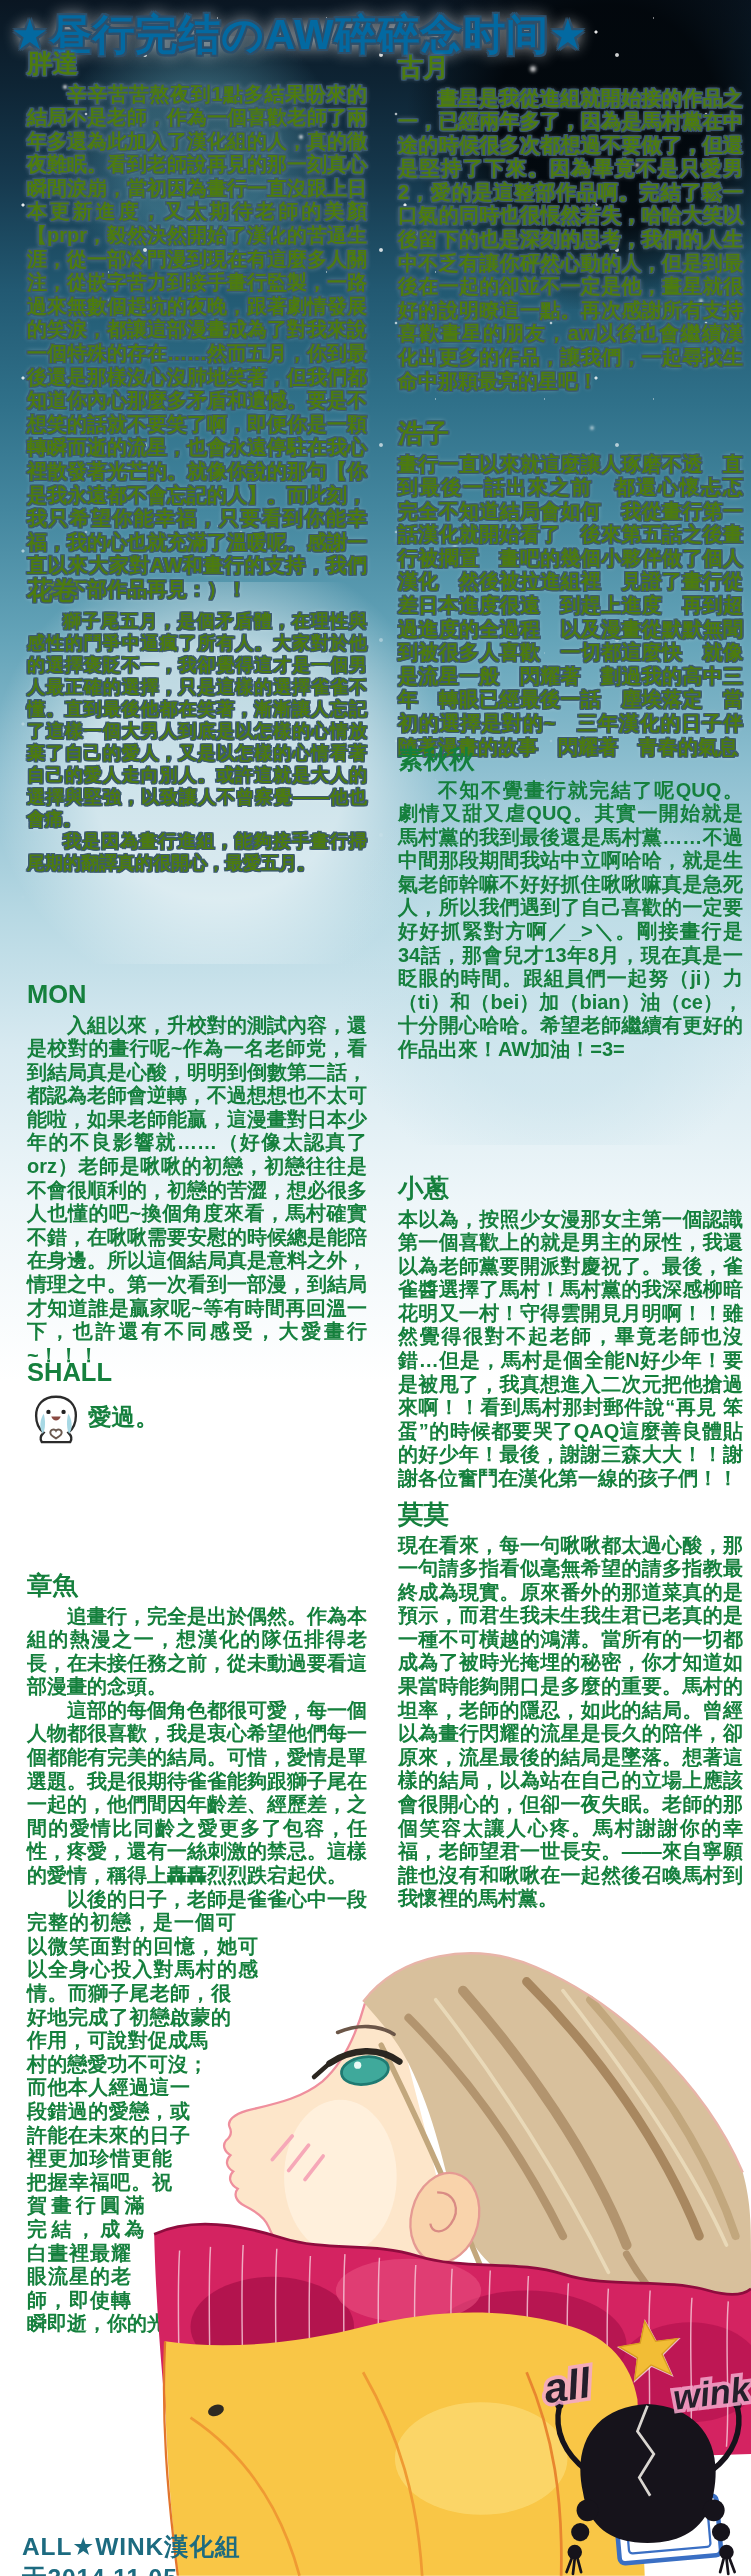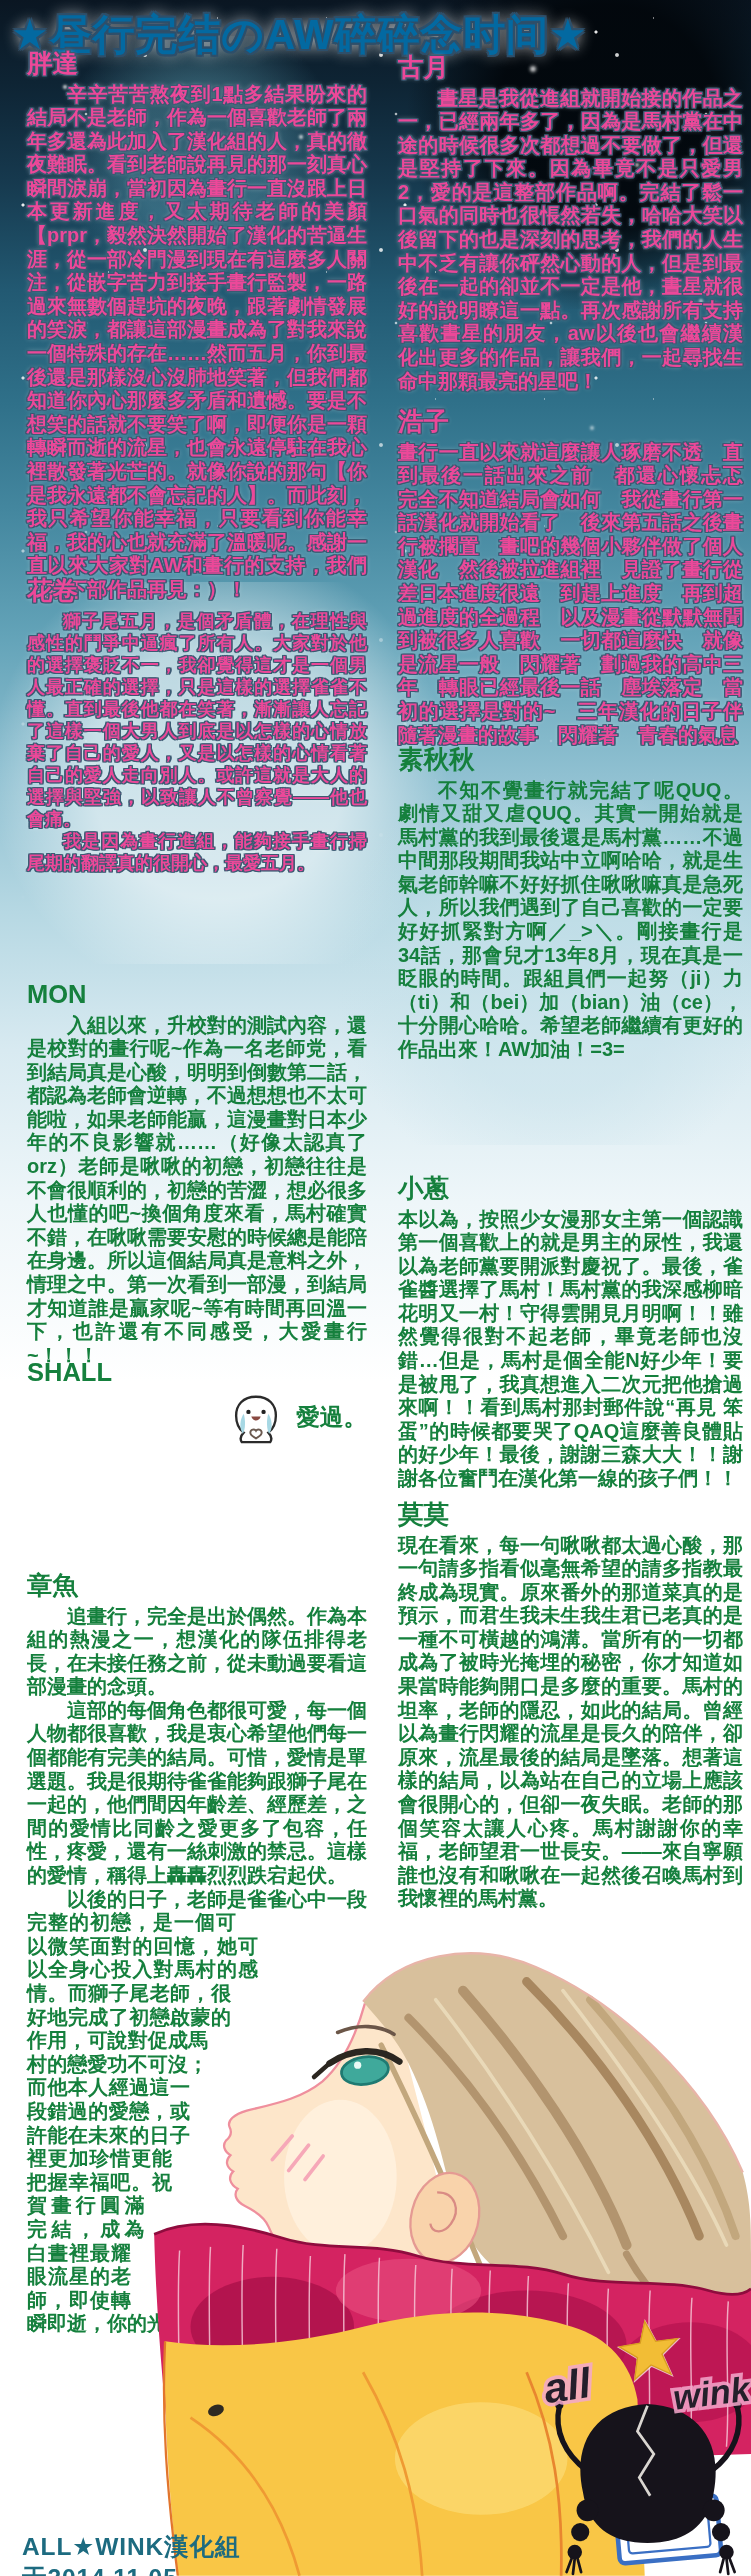--- a/index.html
+++ b/index.html
@@ -37,25 +37,25 @@
       454px 545px 2.7px 0.9px rgba(255,255,255,.55), 82px 582px 2.7px 0.9px rgba(255,255,255,.5);}
   
   .title{position:absolute;left:11px;top:7.3px;font-size:42px;letter-spacing:0.9px;color:#0369a1;white-space:nowrap;
     text-shadow:-1.8px -1.8px 0 #2e4f6a,1.8px -1.8px 0 #2e4f6a,-1.8px 1.8px 0 #2e4f6a,1.8px 1.8px 0 #2e4f6a,
       -1.8px 0 0 #2e4f6a,1.8px 0 0 #2e4f6a,0 -1.8px 0 #2e4f6a,0 1.8px 0 #2e4f6a,0 0 14.5px rgba(255,255,255,.95);}
   .sec{position:absolute;}
   .sec h2{margin:0 0 4.5px 0;font-size:25.5px;line-height:29px;}
   .sec p{margin:0;font-size:20px;line-height:23.6px;text-align:justify;}
   .sec.small p{font-size:18px;line-height:22px;}
   .ind{text-indent:2em;}
-  .w{color:#ec4899;
+  .w{color:#4d7c0f;
     text-shadow:-1.3px -1.3px 0 #3c5a73,1.3px -1.3px 0 #3c5a73,-1.3px 1.3px 0 #3c5a73,1.3px 1.3px 0 #3c5a73,
       -1.3px 0 0 #3c5a73,1.3px 0 0 #3c5a73,0 -1.3px 0 #3c5a73,0 1.3px 0 #3c5a73,0 0 5.5px rgba(255,255,255,.45);}
   .t{color:#15803d;}
-  .shallrow{display:flex;align-items:center;gap:11px;justify-content:flex-end;}
+  .shallrow{display:flex;align-items:center;gap:3px;}
   .shallrow p{font-size:23.6px;}
   .wrapshape{float:right;width:236px;height:418px;
     shape-outside:polygon(236px 23.6px,105px 23.6px,105px 47px,127px 47px,127px 95px,100px 95px,
       100px 145px,77px 145px,77px 195px,59px 195px,59px 268px,41px 268px,41px 318px,13.6px 318px,
       13.6px 368px,0px 368px,0px 418px,236px 418px);}
   .footer{position:absolute;left:22px;top:2503px;color:#1d6b80;margin-top:28px;}
   .footer div{font-size:24.5px;line-height:31px;letter-spacing:0.9px;}
   .illus{position:absolute;left:136px;top:1945px;}
 </style>
 </head>
@@ -111,21 +111,21 @@
     <p class="ind">這部的每個角色都很可愛，每一個人物都很喜歡，我是衷心希望他們每一個都能有完美的結局。可惜，愛情是單選題。我是很期待雀雀能夠跟獅子尾在一起的，他們間因年齡差、經歷差，之間的愛情比同齡之愛更多了包容，任性，疼愛，還有一絲刺激的禁忌。這樣的愛情，稱得上轟轟烈烈跌宕起伏。</p>
     <div class="wrapshape"></div>
     <p class="ind">以後的日子，老師是雀雀心中一段完整的初戀，是一個可以微笑面對的回憶，她可以全身心投入對馬村的感情。而獅子尾老師，很好地完成了初戀啟蒙的作用，可說對促成馬村的戀愛功不可沒；而他本人經過這一段錯過的愛戀，或許能在未來的日子裡更加珍惜更能把握幸福吧。祝賀畫行圓滿完結，成為白晝裡最耀眼流星的老師，即使轉瞬即逝，你的光芒也將長留我的心中。</p>
   </section>
 
   <section class="sec w" style="left:398px;top:53px;width:345px">
     <h2>古月</h2>
     <p class="ind">晝星是我從進組就開始接的作品之一，已經兩年多了，因為是馬村黨在中途的時候很多次都想過不要做了，但還是堅持了下來。因為畢竟不是只愛男2，愛的是這整部作品啊。完結了鬆一口氣的同時也很悵然若失，哈哈大笑以後留下的也是深刻的思考，我們的人生中不乏有讓你砰然心動的人，但是到最後在一起的卻並不一定是他，晝星就很好的說明瞭這一點。再次感謝所有支持喜歡晝星的朋友，aw以後也會繼續漢化出更多的作品，讓我們，一起尋找生命中那顆最亮的星吧！</p>
   </section>
 
-  <section class="sec w" style="left:398px;top:407px;width:345px">
+  <section class="sec w" style="left:398px;top:419px;width:345px">
     <h2>浩子</h2>
     <p>畫行一直以來就這麼讓人琢磨不透　直到最後一話出來之前　都還心懷忐忑　完全不知道結局會如何　我從畫行第一話漢化就開始看了　後來第五話之後畫行被擱置　畫吧的幾個小夥伴做了個人漢化　然後被拉進組裡　見證了畫行從差日本進度很遠　到趕上進度　再到超過進度的全過程　以及漫畫從默默無聞到被很多人喜歡　一切都這麼快　就像是流星一般　閃耀著　劃過我的高中三年　轉眼已經最後一話　塵埃落定　當初的選擇是對的~　三年漢化的日子伴隨著漫畫的故事　閃耀著　青春的氣息</p>
   </section>
 
   <section class="sec t" style="left:398px;top:745px;width:345px">
     <h2>素秋秋</h2>
     <p class="ind">不知不覺畫行就完結了呢QUQ。劇情又甜又虐QUQ。其實一開始就是馬村黨的我到最後還是馬村黨……不過中間那段期間我站中立啊哈哈，就是生氣老師幹嘛不好好抓住啾啾嘛真是急死人，所以我們遇到了自己喜歡的一定要好好抓緊對方啊／_&gt;＼。剛接畫行是34話，那會兒才13年8月，現在真是一眨眼的時間。跟組員們一起努（ji）力（ti）和（bei）加（bian）油（ce），十分開心哈哈。希望老師繼續有更好的作品出來！AW加油！=3=</p>
   </section>
 
 

